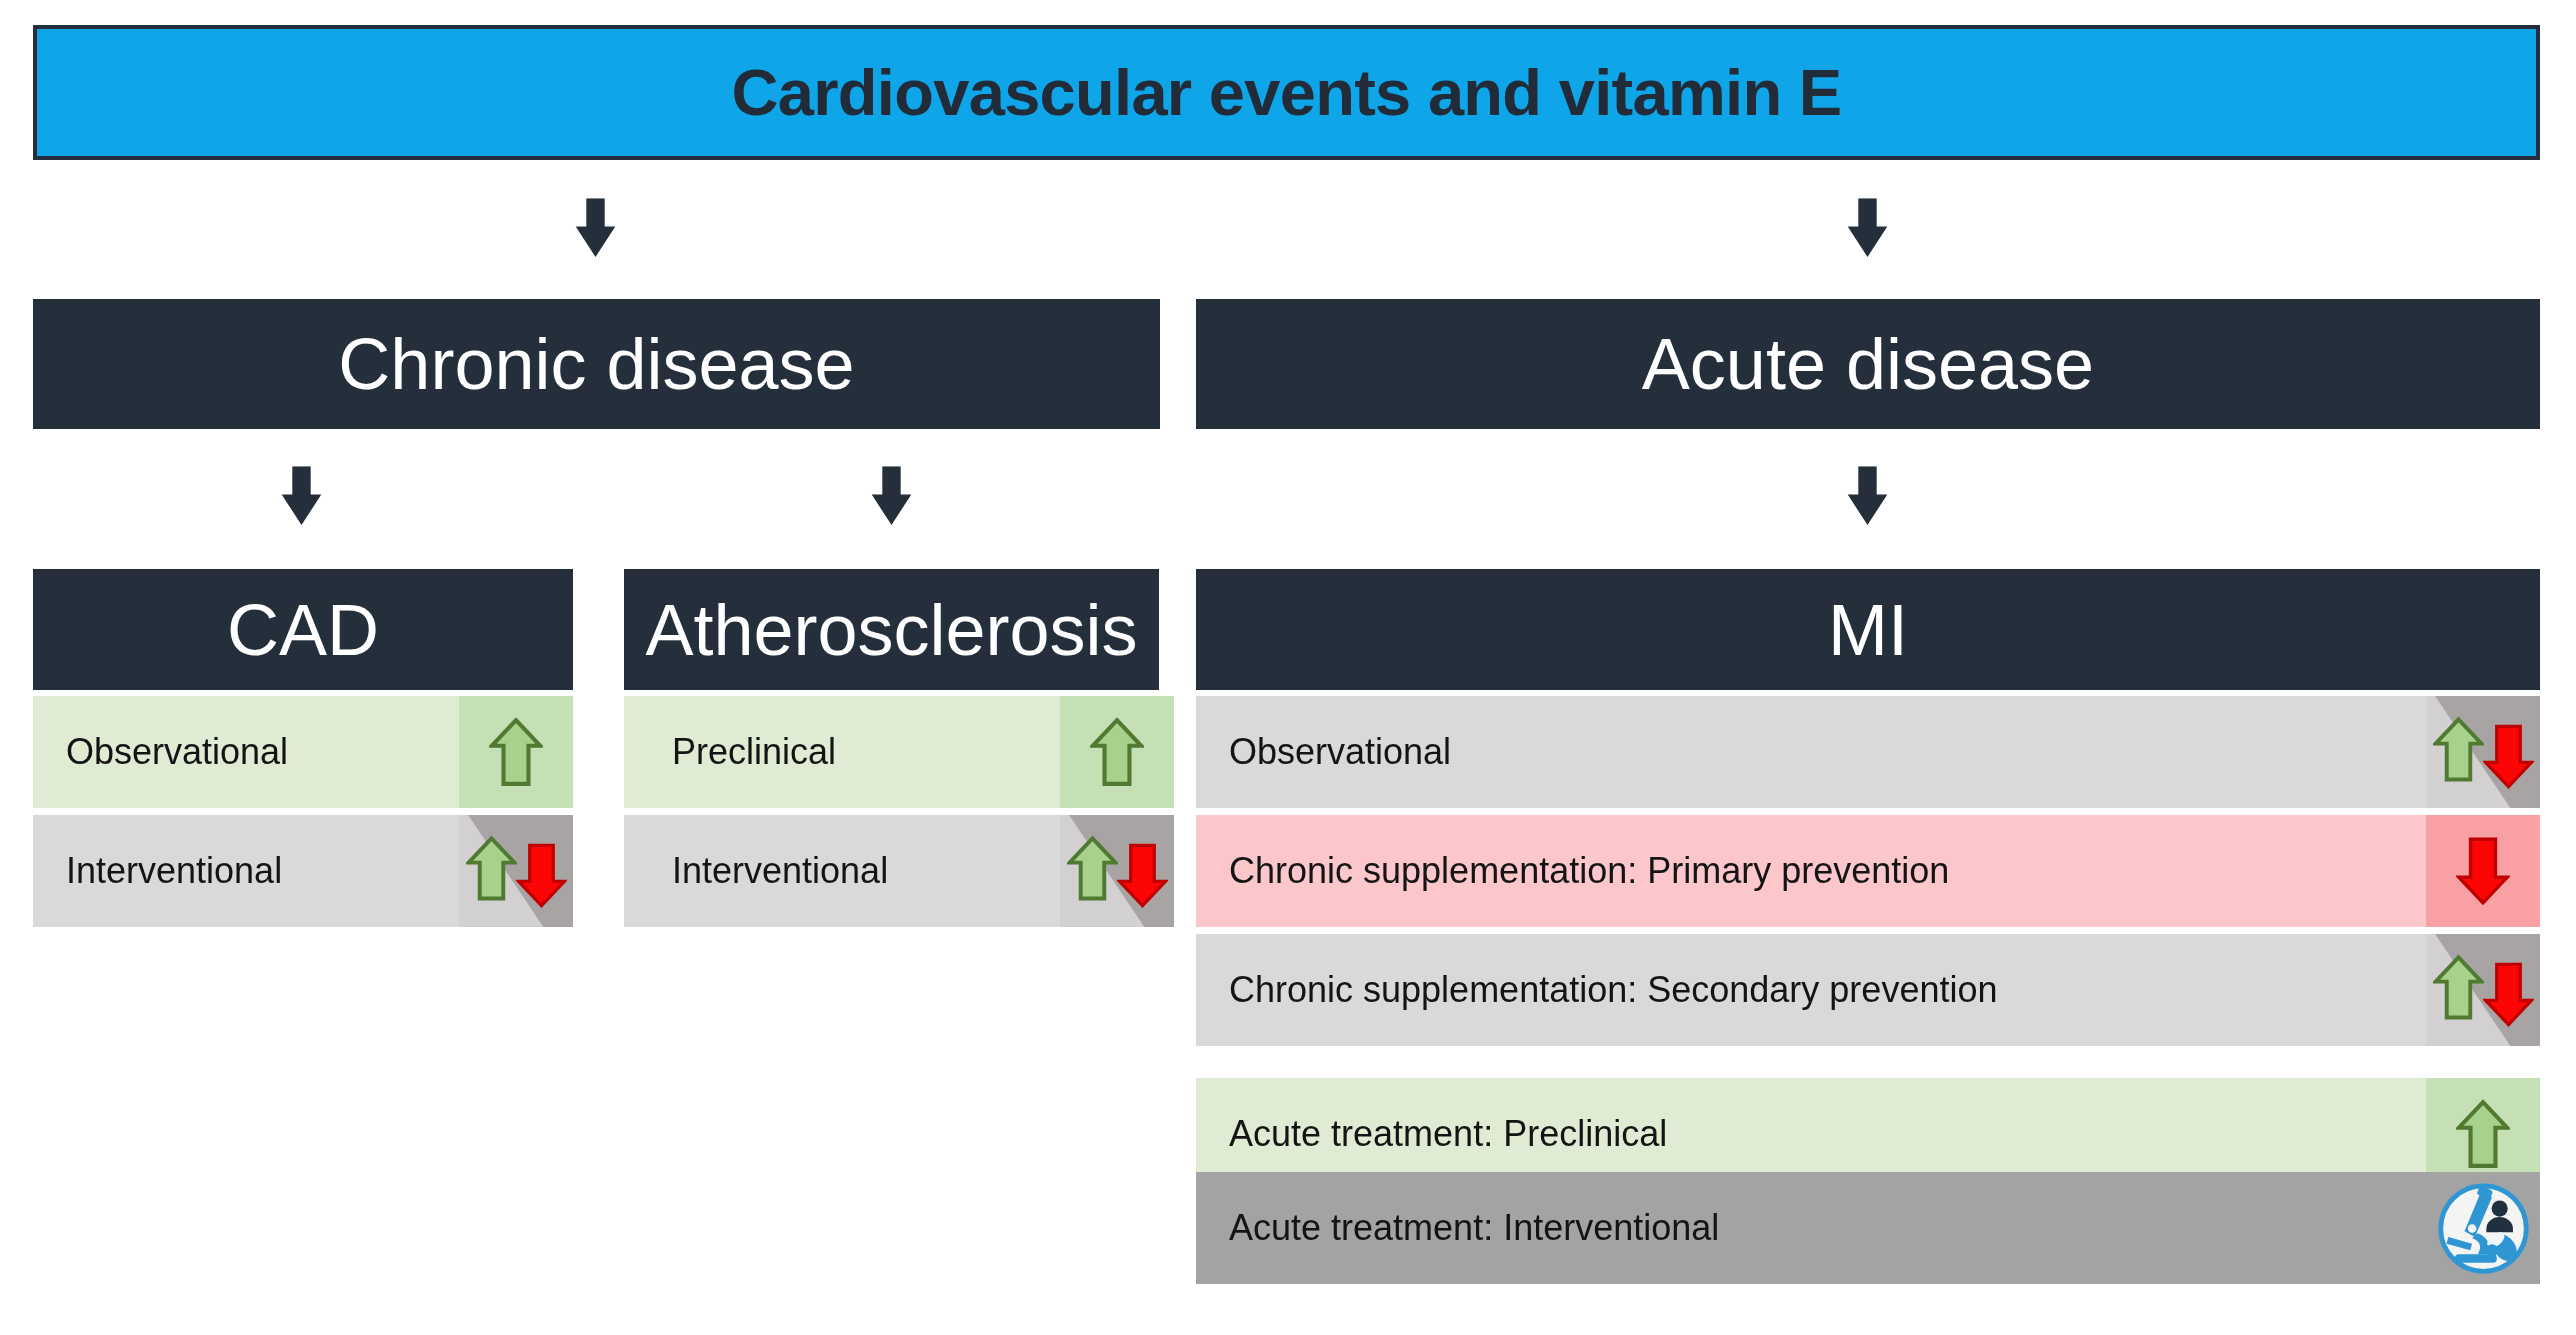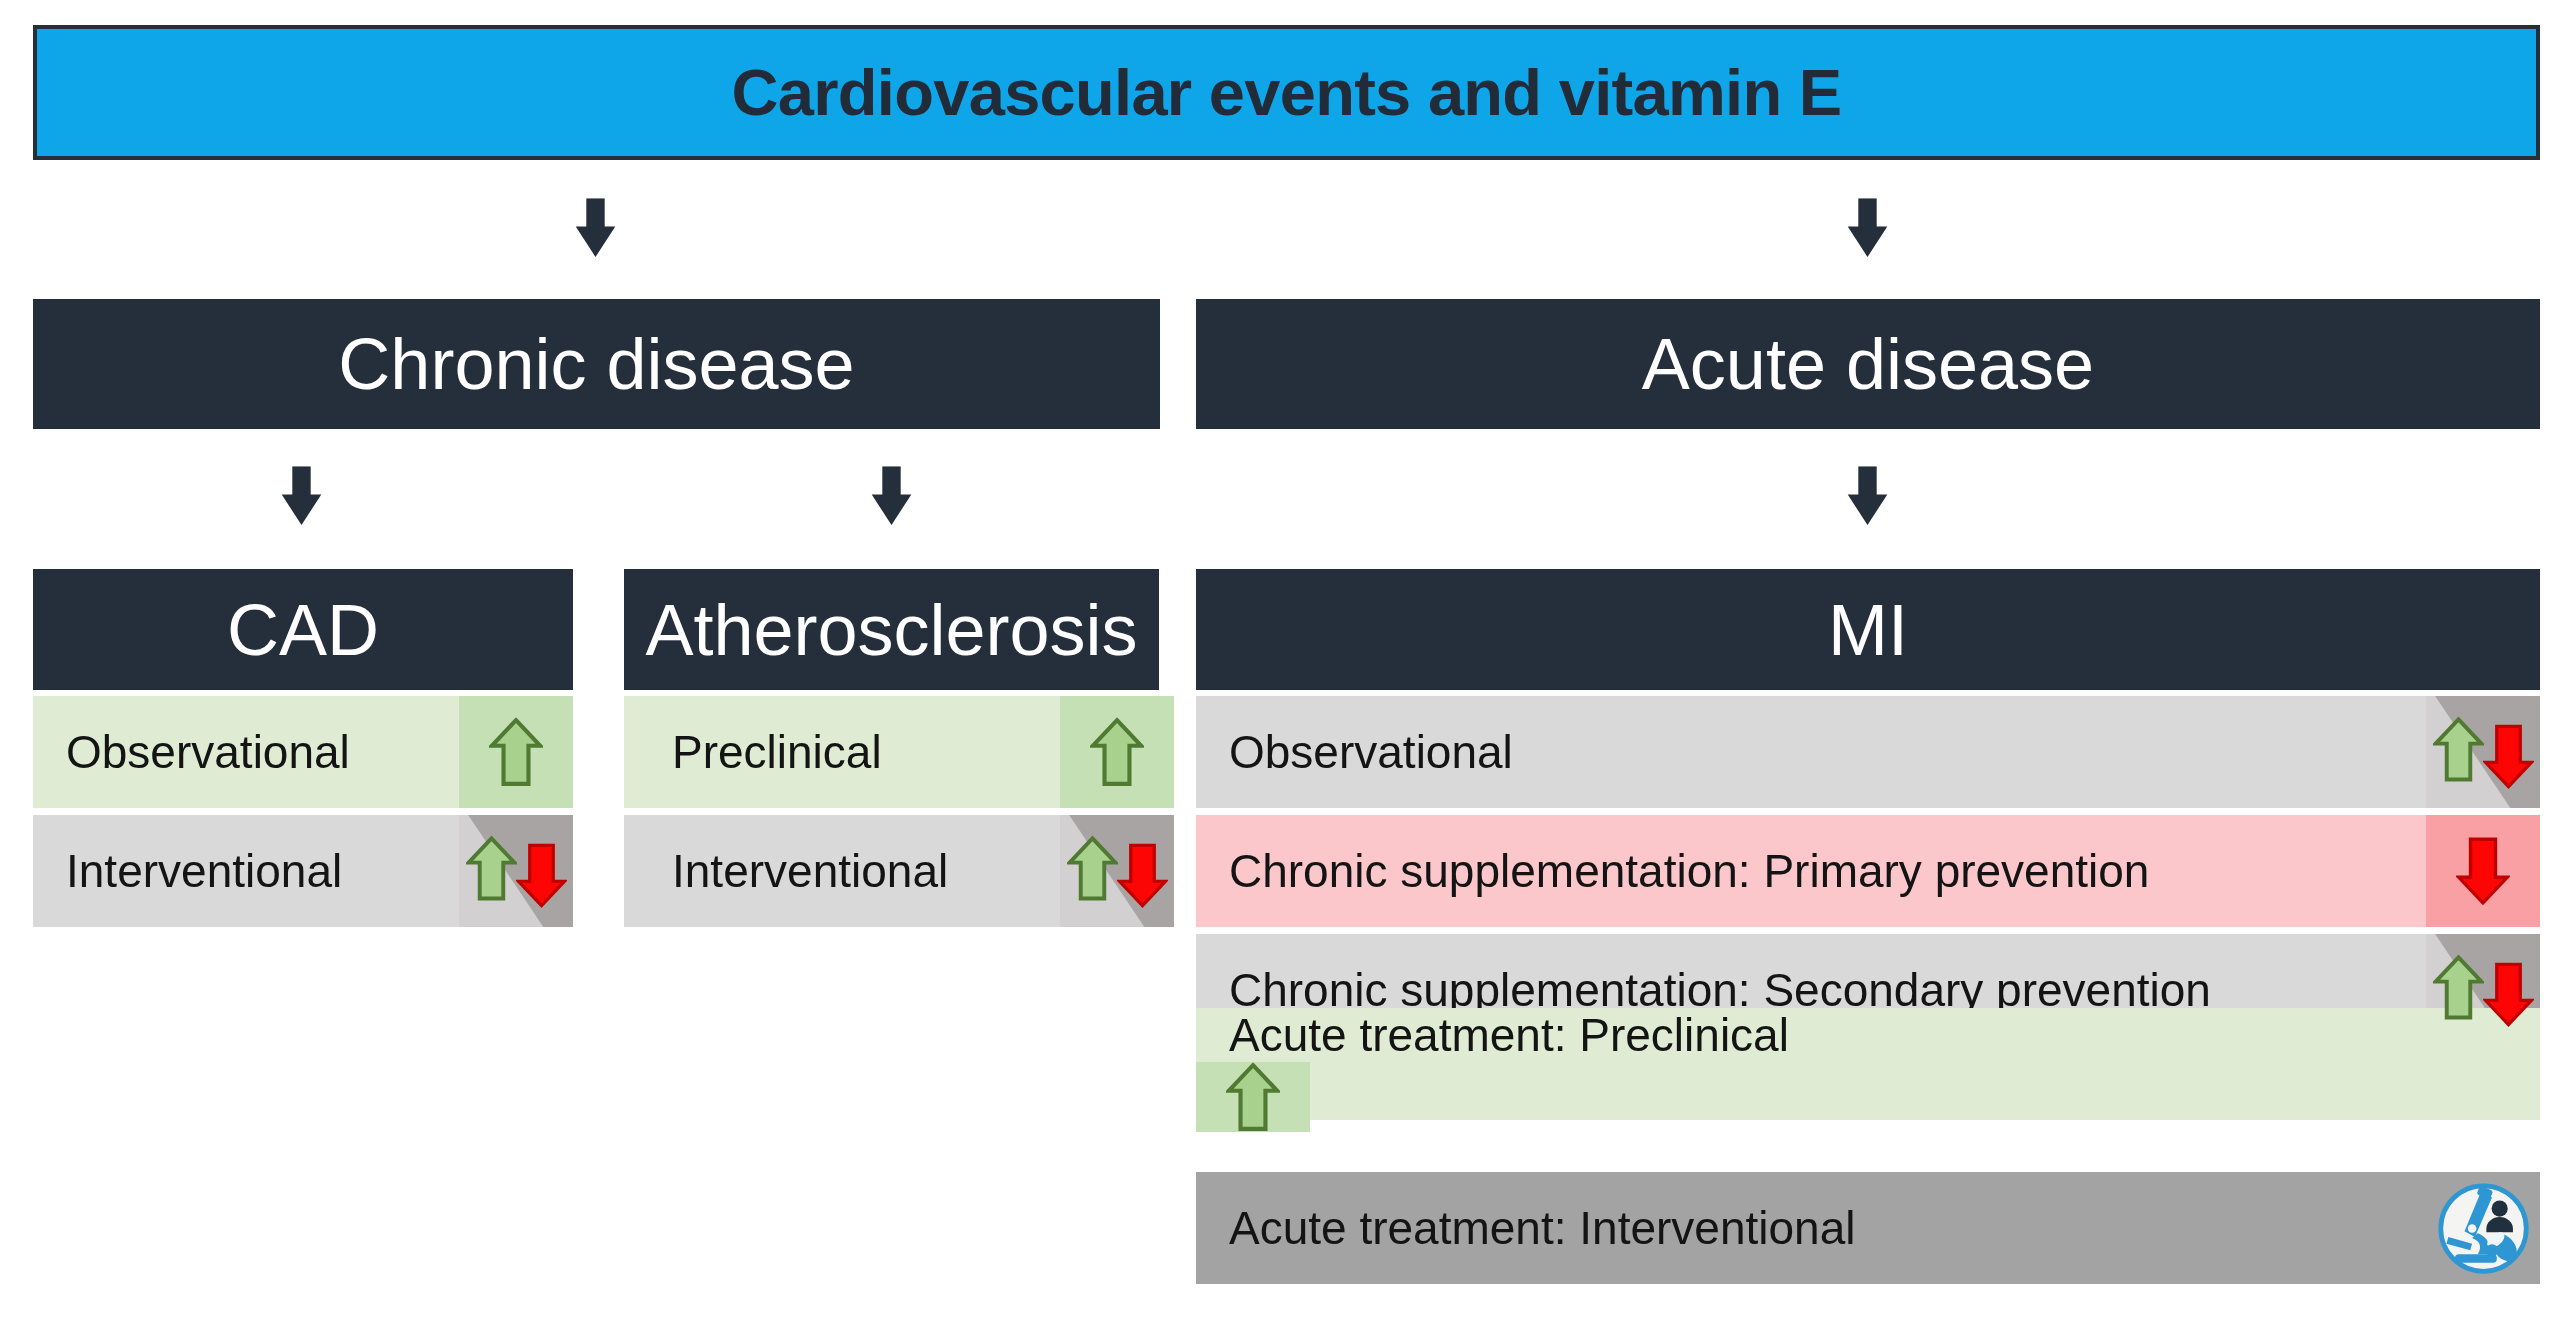--- a/index.html
+++ b/index.html
@@ -20,21 +20,21 @@
   #hdr-acute{left:1196px;width:1344px;}
   #sub-cad{left:33px;width:540px;}
   #sub-athero{left:624px;width:535px;}
   #sub-mi{left:1196px;width:1344px;}
 
   
   .conn{position:absolute;width:41px;height:60px;}
 
   
   .row{position:absolute;height:112px;display:flex;align-items:stretch;color:#141414;}
-  .row .lbl{flex:1;display:flex;align-items:center;padding-left:33px;font-size:46px;white-space:nowrap;}
+  .row .lbl{flex:1;display:flex;align-items:center;padding-left:33px;font-size:36px;white-space:nowrap;}
   .row .cell{width:114px;position:relative;flex:none;display:flex;align-items:center;justify-content:center;overflow:hidden;}
   .tone-green{background:#DFECD3;}
   .tone-green .cell{background:#C5E0B4;}
   .tone-gray{background:#D9D9D9;}
   .tone-gray .cell{background:#D2D0D0;}
   .tone-gray .cell::before{content:"";position:absolute;inset:0;background:#A8A4A4;
     clip-path:polygon(8% 0,100% 0,100% 100%,74% 100%);}
   .tone-red{background:#FBC7CA;}
   .tone-red .cell{background:#F9A0A4;}
   .tone-blue{background:#a3a3a3;}
@@ -42,21 +42,21 @@
 
   .arrow-single{width:54px;height:70px;position:relative;z-index:1;}
   .pair-up{position:absolute;left:7.1px;top:20px;width:51px;height:67px;z-index:1;}
   .pair-down{position:absolute;left:57px;top:27px;width:51px;height:67px;z-index:1;}
   .research{width:95px;height:95px;position:relative;z-index:1;}
 
   
   .c1{left:33px;width:540px;}
   .c2{left:624px;width:535px;padding-left:15px;}
   .c3{left:1196px;width:1344px;}
-  .r1{top:696px;} .r2{top:815px;} .r3{top:934px;} .r4{top:1008px;flex-direction:column;} .r5{top:1172px;}
+  .r1{top:696px;} .r2{top:815px;} .r3{top:934px;} .r4{top:1078px;} .r5{top:1172px;}
 </style>
 </head>
 <body>
 
 <svg width="0" height="0" style="position:absolute" aria-hidden="true">
   <defs>
     <symbol id="sym-conn" viewBox="0 0 58 84">
       <polygon points="16,0 42,0 42,40 57,40 29,83 1,40 16,40" fill="#252E3B"></polygon>
     </symbol>
     <symbol id="sym-up" viewBox="0 0 78 100">

